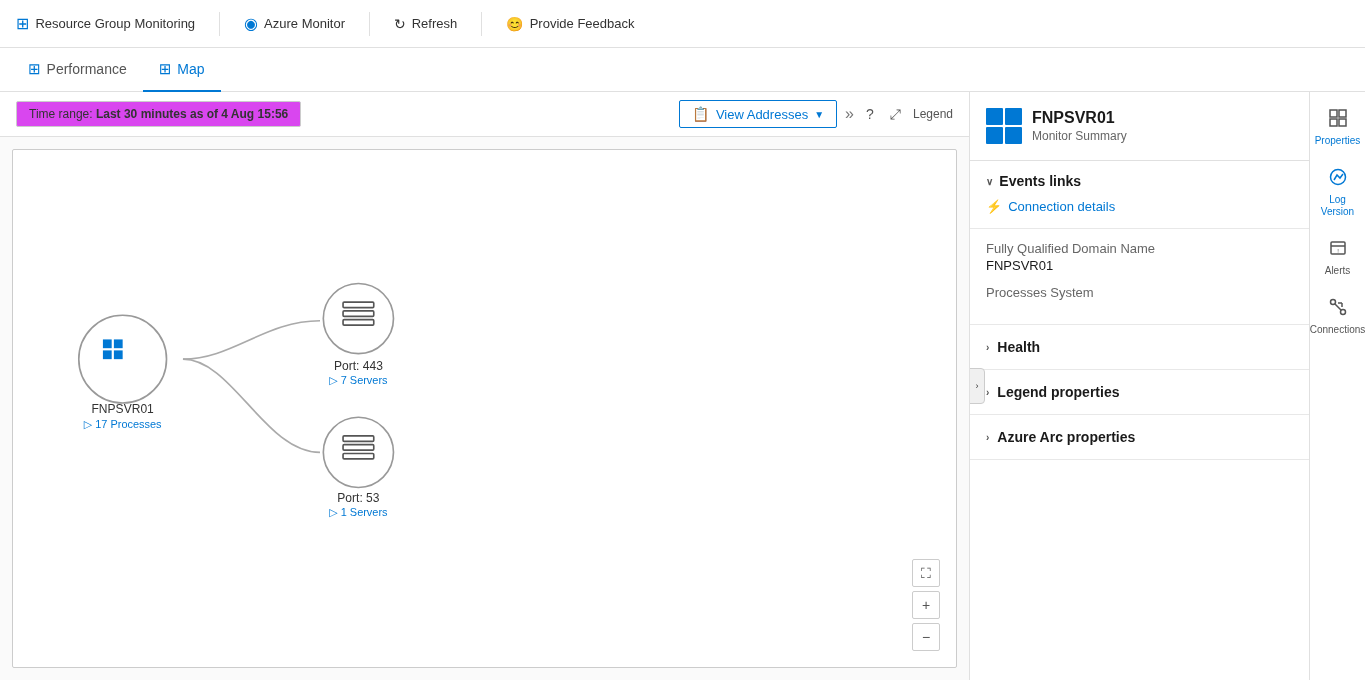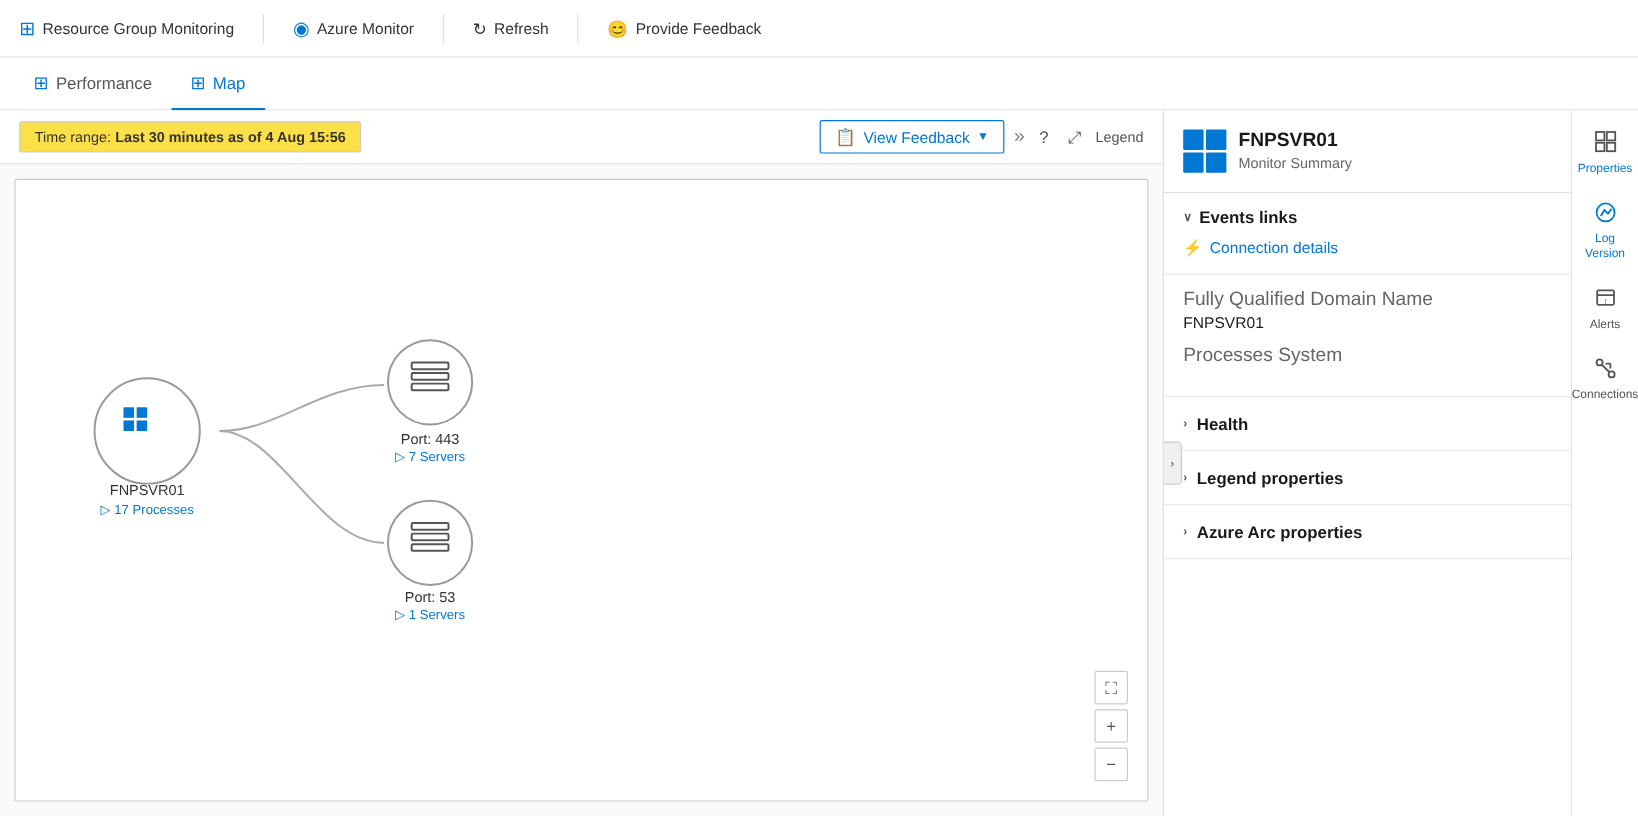--- a/index.html
+++ b/index.html
@@ -38,21 +38,21 @@
 
     
     .map-area {
       flex: 1; display: flex; flex-direction: column; background: #fafafa; overflow: hidden;
     }
     .map-toolbar {
       display: flex; align-items: center; justify-content: space-between;
       padding: 8px 16px; background: #fff; border-bottom: 1px solid #e0e0e0;
     }
     .time-range-btn {
-      border: 1px solid #ccc; background: #fde047; padding: 5px 12px;
+      border: 1px solid #ccc; background: #d946ef; padding: 5px 12px;
       border-radius: 2px; cursor: pointer; font-size: 12px; color: #333;
     }
     .view-workbooks-btn {
       display: flex; align-items: center; gap: 6px;
       border: 1px solid #0078d4; background: #fff; color: #0078d4;
       padding: 5px 12px; cursor: pointer; font-size: 13px; border-radius: 2px;
     }
     .map-toolbar-right { display: flex; align-items: center; gap: 8px; }
     .icon-btn { background: none; border: none; cursor: pointer; color: #555; font-size: 14px; padding: 4px; }
 
@@ -100,21 +100,21 @@
       display: flex; align-items: center; gap: 6px;
       font-size: 14px; font-weight: 600; margin-bottom: 8px; color: #1a1a1a;
     }
     .quick-links-header .chevron { font-size: 10px; color: #555; }
     .connection-link {
       display: flex; align-items: center; gap: 6px;
       color: #0078d4; cursor: pointer; font-size: 13px; padding: 2px 0;
     }
 
     .info-field { margin-bottom: 12px; }
-    .info-label { font-size: 16px; color: #666; margin-bottom: 2px; }
+    .info-label { font-size: 13px; color: #666; margin-bottom: 2px; }
     .info-value { font-size: 13px; color: #1a1a1a; }
 
     .collapsible-section {
       display: flex; align-items: center; gap: 8px;
       padding: 14px 16px; border-bottom: 1px solid #e8e8e8;
       cursor: pointer; font-size: 14px; font-weight: 600; color: #1a1a1a;
     }
     .collapsible-section .arrow { font-size: 10px; color: #555; }
 
     
@@ -190,21 +190,21 @@
     <div class="map-area">
 
       <div class="map-toolbar">
         <button class="time-range-btn">
           <span>Time range:</span>
           <strong>Last 30 minutes as of 4 Aug 15:56</strong>
         </button>
         <div class="map-toolbar-right">
           <button class="view-workbooks-btn">
             <span style="font-size:14px;">📋</span>
-            <span>View Feedback</span>
+            <span>View Addresses</span>
             <span style="font-size:10px;">▼</span>
           </button>
           <span style="font-size:16px; color:#777; cursor:pointer;">»</span>
           <button class="icon-btn">?</button>
           <button class="icon-btn">⤢</button>
           <span style="font-size:12px; color:#555;">Legend</span>
         </div>
       </div>
 
       <div class="map-canvas">

